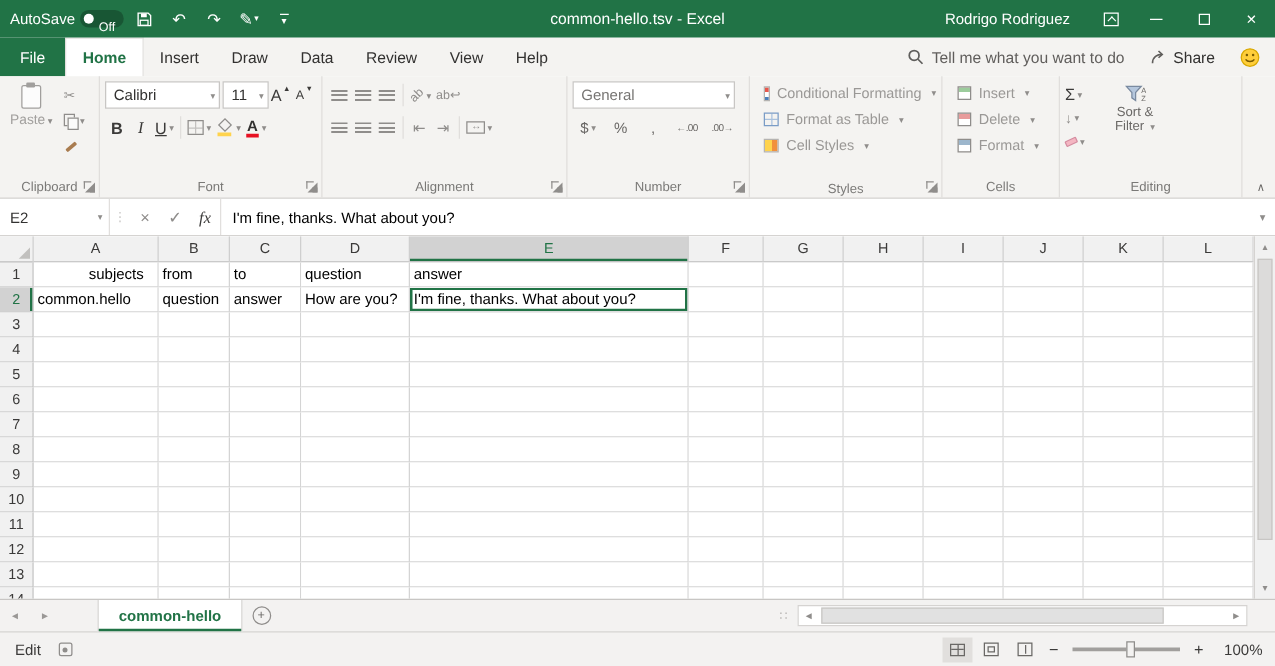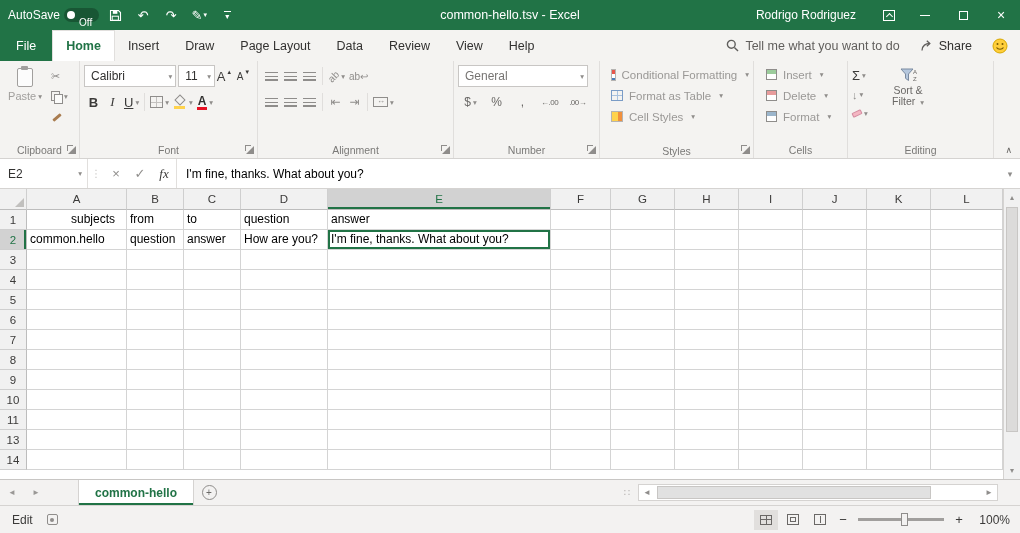--- a/index.html
+++ b/index.html
@@ -226,21 +226,20 @@
         </span>
     </div>
   </div>
 
   <div class="tabrow">
     <div style="display:flex">
         <div class="rtab file">File</div>
         <div class="rtab active">Home</div>
         <div class="rtab">Insert</div>
         <div class="rtab">Draw</div>
-        <div class="rtab">Page Layout</div>
         <div class="rtab">Data</div>
         <div class="rtab">Review</div>
         <div class="rtab">View</div>
         <div class="rtab">Help</div>
       </div>
     <div class="tabrow-right">
       <span class="tellme">
         <svg width="13" height="13" viewBox="0 0 13 13">
             <circle cx="5.3" cy="5.3" r="3.9" fill="none" stroke="#5f5e5c" stroke-width="1.4"></circle>
             <line x1="8.4" y1="8.4" x2="12" y2="12" stroke="#5f5e5c" stroke-width="1.4"></line>
@@ -705,20 +704,35 @@
           <div class="cell" style="width: 223px;"></div>
           <div class="cell" style="width: 60px;"></div>
           <div class="cell" style="width: 64px;"></div>
           <div class="cell" style="width: 64px;"></div>
           <div class="cell" style="width: 64px;"></div>
           <div class="cell" style="width: 64px;"></div>
           <div class="cell" style="width: 64px;"></div>
           <div class="cell" style="flex: 1 1 auto;"></div>
         </div>
         <div class="grid-row">
+          <div class="row-hdr">12</div>
+          <div class="cell" style="width: 100px;"></div>
+          <div class="cell" style="width: 57px;"></div>
+          <div class="cell" style="width: 57px;"></div>
+          <div class="cell" style="width: 87px;"></div>
+          <div class="cell" style="width: 223px;"></div>
+          <div class="cell" style="width: 60px;"></div>
+          <div class="cell" style="width: 64px;"></div>
+          <div class="cell" style="width: 64px;"></div>
+          <div class="cell" style="width: 64px;"></div>
+          <div class="cell" style="width: 64px;"></div>
+          <div class="cell" style="width: 64px;"></div>
+          <div class="cell" style="flex: 1 1 auto;"></div>
+        </div>
+        <div class="grid-row">
           <div class="row-hdr">13</div>
           <div class="cell" style="width: 100px;"></div>
           <div class="cell" style="width: 57px;"></div>
           <div class="cell" style="width: 57px;"></div>
           <div class="cell" style="width: 87px;"></div>
           <div class="cell" style="width: 223px;"></div>
           <div class="cell" style="width: 60px;"></div>
           <div class="cell" style="width: 64px;"></div>
           <div class="cell" style="width: 64px;"></div>
           <div class="cell" style="width: 64px;"></div>

